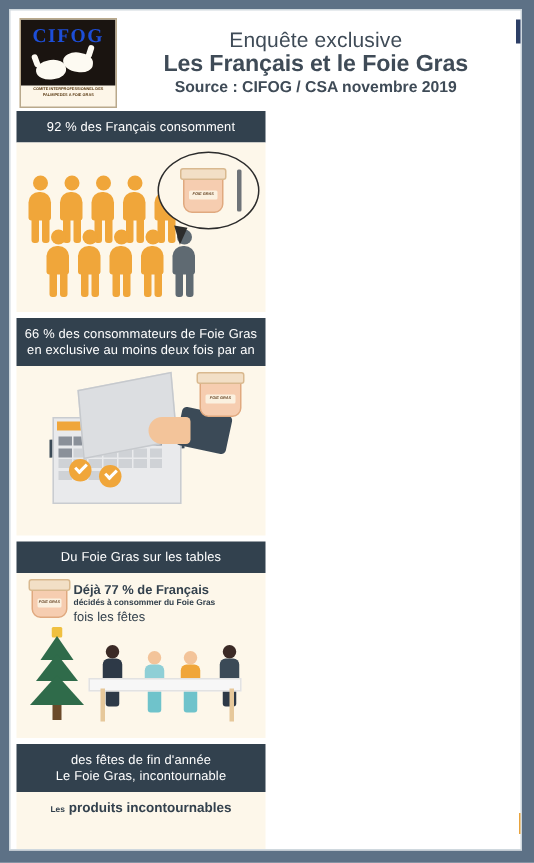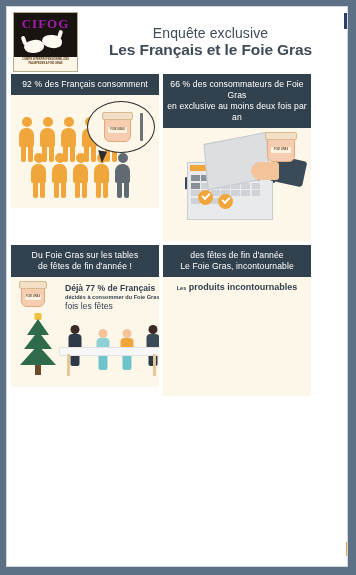--- a/index.html
+++ b/index.html
@@ -17,39 +17,39 @@
   .bottom-tab{position:absolute;bottom:10px;right:-7px;width:8px;height:14px;
     background:#e8a33d;}
 
   
   .header{display:flex;align-items:center;padding:5px 6px 2px 6px;}
   .logo{width:63px;height:58px;flex:0 0 auto;background:#fdf6e8;
     border:1px solid #b9a98c;position:relative;overflow:hidden;}
   .logo-top{position:absolute;left:0;right:0;top:0;height:44px;background:#1a1410;}
   .logo-word{position:absolute;left:0;right:0;top:3px;text-align:center;
     font-family:"Liberation Serif",serif;font-weight:bold;font-size:13px;
-    letter-spacing:1px;color:#a21caf;}
+    letter-spacing:1px;color:#1d4ed8;}
   .goose{position:absolute;background:#fdfaf2;border-radius:50% 50% 45% 55%;}
   .g1{width:20px;height:13px;left:10px;top:27px;transform:rotate(-8deg);}
   .g2{width:20px;height:13px;left:28px;top:22px;transform:rotate(6deg);}
   .g1n{position:absolute;width:4px;height:9px;left:8px;top:23px;background:#fdfaf2;
     border-radius:3px;transform:rotate(-20deg);}
   .g2n{position:absolute;width:4px;height:9px;left:44px;top:17px;background:#fdfaf2;
     border-radius:3px;transform:rotate(18deg);}
   .logo-sub{position:absolute;left:2px;right:2px;top:45px;text-align:center;
     font-size:2.6px;line-height:4px;color:#5a3a12;font-weight:bold;}
   .titles{flex:1;text-align:center;padding-left:2px;}
   .t1{font-size:14px;color:#3f4b57;letter-spacing:.1px;line-height:15px;}
   .t2{font-size:15.5px;color:#3f4b57;font-weight:600;line-height:17px;
     letter-spacing:-.1px;}
   .t3{font-size:10.5px;color:#3f4b57;font-weight:600;line-height:14px;}
 
   
   .grid{display:flex;flex-wrap:wrap;padding:0 4px;gap:4px 4px;}
-  .panel{width:148px;box-sizing:border-box;}
+  .panel{width:166px;box-sizing:border-box;}
   .bar{background:#32414e;color:#fff;text-align:center;font-size:8.6px;
     line-height:11px;padding:5px 3px;letter-spacing:.1px;}
   .body{background:#fdf7ea;position:relative;overflow:hidden;}
   .h1{height:113px;}
   .h2{height:113px;}
   .h3{height:110px;}
   .h4{height:119px;}
 
   
   .people{position:absolute;left:6px;top:22px;width:120px;}
@@ -99,21 +99,21 @@
     background:#dcdee1;transform:rotate(-11deg) skewX(-6deg);border:1px solid #c6c9cd;}
   .hand{position:absolute;left:88px;top:34px;width:28px;height:18px;
     background:#f3c49a;border-radius:9px 3px 3px 9px;}
   .sleeve{position:absolute;left:108px;top:30px;width:34px;height:26px;
     background:#3b4a57;border-radius:3px;transform:rotate(12deg);}
   .p2jar{right:16px;top:8px;width:26px;height:24px;}
 
   
   .p3head{position:absolute;left:8px;top:6px;width:150px;}
   .p3jar{position:absolute;left:2px;top:2px;width:22px;height:20px;}
-  .p3txt{margin-left:46px;}
+  .p3txt{margin-left:30px;}
   .p3l1{font-size:8.6px;color:#33414d;font-weight:600;line-height:10px;}
   .p3l2{font-size:5.6px;color:#33414d;line-height:8px;font-weight:600;}
   .p3l3{font-size:8.6px;color:#33414d;line-height:10px;}
   .tree{position:absolute;left:7px;top:36px;width:40px;height:64px;}
   .tri{position:absolute;left:50%;transform:translateX(-50%);width:0;height:0;
     border-left:16px solid transparent;border-right:16px solid transparent;
     border-bottom:20px solid #2f6b4a;}
   .tri.t1{top:6px;border-left-width:11px;border-right-width:11px;border-bottom-width:16px;}
   .tri.t2{top:18px;border-left-width:14px;border-right-width:14px;border-bottom-width:18px;}
   .tri.t3{top:32px;border-left-width:18px;border-right-width:18px;border-bottom-width:20px;}
@@ -152,20 +152,21 @@
         <div class="logo-word">CIFOG</div>
         <div class="g1n"></div>
           <div class="g2n"></div>
         <div class="goose g1"></div>
         <div class="goose g2"></div>
         <div class="logo-sub">COMITE INTERPROFESSIONNEL DES PALMIPEDES A FOIE GRAS</div>
       </div>
       <div class="titles">
         <div class="t1">Enquête exclusive</div>
         <div class="t2">Les Français et le Foie Gras</div>
+        <div class="t3">Source : CIFOG / CSA novembre 2019</div>
       </div>
     </div>
 
     <div class="grid">
 
       <div class="panel">
         <div class="bar">
           <div>92 % des Français consomment</div>
         </div>
         <div class="body h1">
@@ -289,21 +290,20 @@
           <div class="jar p2jar">
             <i class="lid"></i>
             <i class="lbl">FOIE GRAS</i>
           </div>
         </div>
       </div>
 
       <div class="panel">
         <div class="bar">
           <div>Du Foie Gras sur les tables</div>
-          <div>de fêtes de fin d'année !</div>
         </div>
         <div class="body h3">
           <div class="p3head">
             <div class="jar p3jar">
               <i class="lid"></i>
                 <i class="lbl">FOIE GRAS</i>
             </div>
             <div class="p3txt">
               <div class="p3l1">Déjà 77 % de Français</div>
               <div class="p3l2">décidés à consommer du Foie Gras</div>

